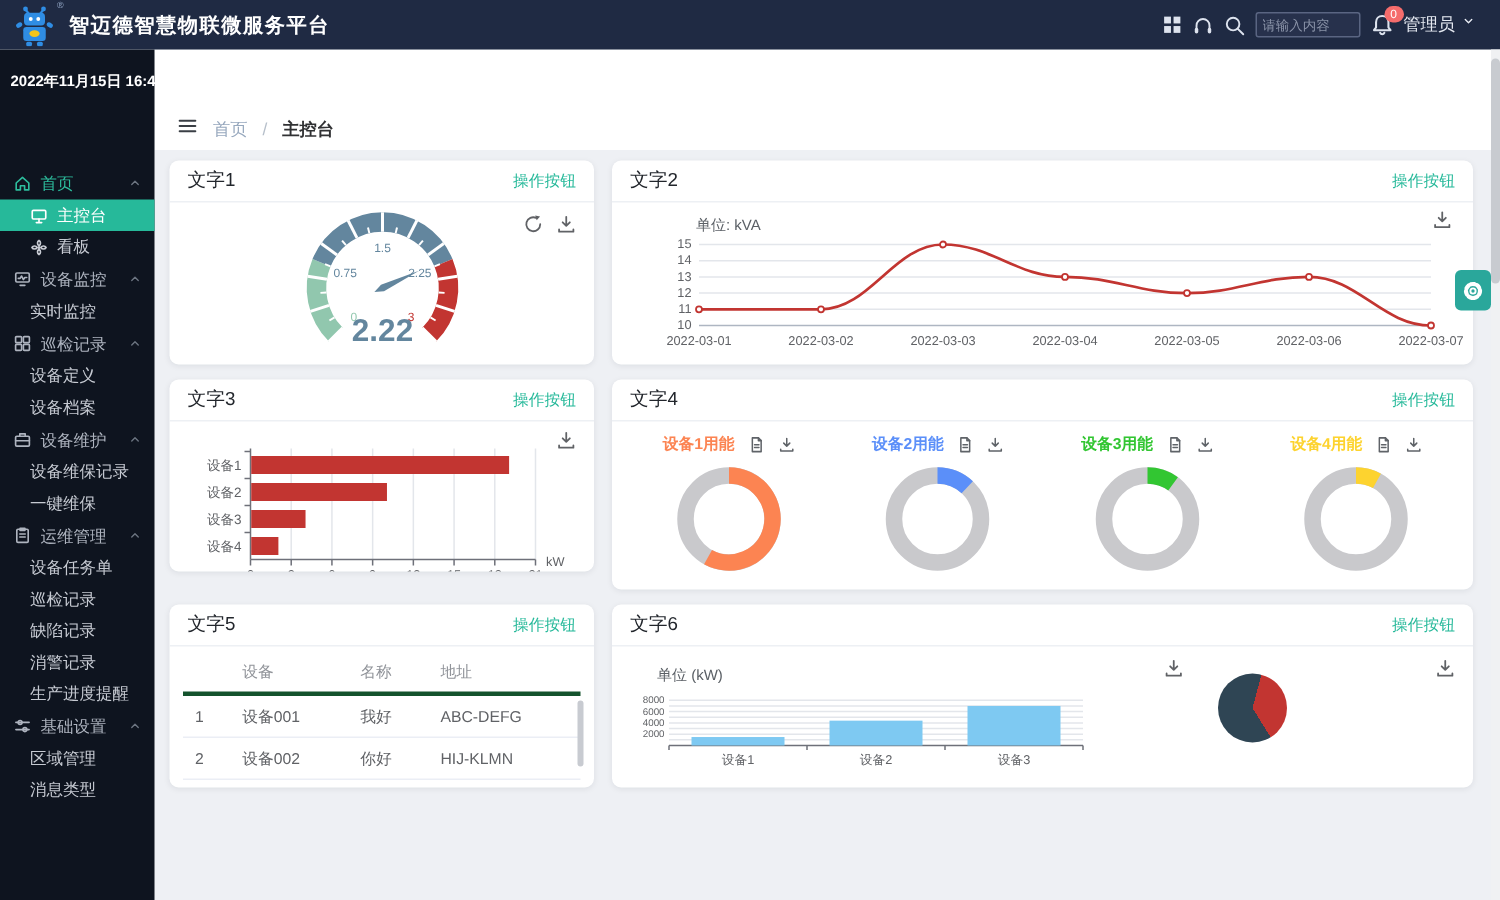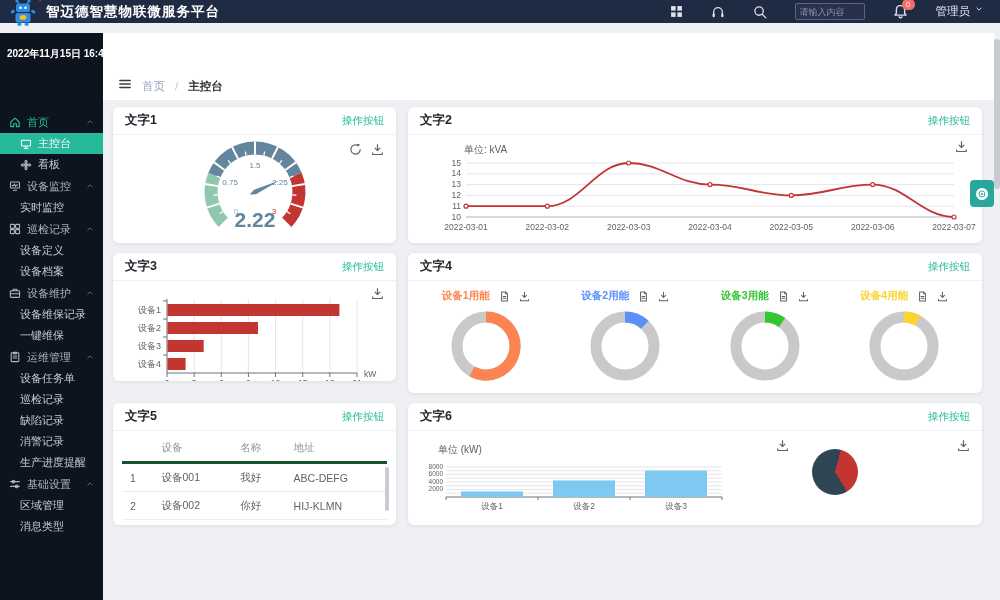--- a/index.html
+++ b/index.html
@@ -1,24 +1,24 @@
 <!DOCTYPE html>
 <html><head>
 <meta charset="utf-8">
 <style>
   html,body{margin:0;padding:0}
   body{width:1000px;height:600px;overflow:hidden;position:relative;
        font-family:"Liberation Sans","DejaVu Sans",sans-serif;background:#eef0f4}
   
-  .header{position:absolute;left:0;top:0;width:1000px;height:23px;background:#1f2a43;
+  .header{position:absolute;left:0;top:0;width:1000px;height:33px;background:#1f2a43;
           display:flex;align-items:center;z-index:30}
   .logo-wrap{position:relative;margin-left:8px;display:flex;align-items:center}
   .reg-mark{position:absolute;left:30px;top:-2px;font-size:6px;color:#8fa3c2}
   .app-title{color:#fff;font-size:13.5px;font-weight:bold;margin-left:8px;letter-spacing:1px}
-  .header-right{margin-left:auto;display:flex;align-items:center;gap:28px;padding-right:16px;color:#dde3ee}
+  .header-right{margin-left:auto;display:flex;align-items:center;gap:7px;padding-right:16px;color:#dde3ee}
   .hdr-ic{display:inline-flex;cursor:pointer}
   .hdr-search-input{width:60px;height:15px;background:#27314c;border:1px solid #5a6582;border-radius:2px;
         color:#cfd6e4;font-size:9px;padding:0 4px;outline:none}
   .hdr-search-input::placeholder{color:#8a93a8}
   .bell-wrap{position:relative;display:inline-flex}
   .badge{position:absolute;top:-5px;right:-7px;background:#f56c6c;color:#fff;font-size:8px;
          min-width:11px;height:11px;line-height:11px;border-radius:8px;text-align:center;padding:0 1px}
   .user-wrap{display:flex;align-items:flex-start;gap:4px;color:#e6eaf2;font-size:11.5px;cursor:pointer}
   
   .sidebar{position:absolute;left:0;top:33px;width:103px;height:567px;background:#0e141f;z-index:20}
@@ -42,21 +42,21 @@
   
   .card{position:absolute;background:#fff;border-radius:6px;box-shadow:0 1px 4px rgba(0,21,41,.08);overflow:hidden}
   #card1{left:113px;top:107px;width:283px;height:136px}
   #card2{left:408px;top:107px;width:574px;height:136px}
   #card3{left:113px;top:253px;width:283px;height:128px}
   #card4{left:408px;top:253px;width:574px;height:140px}
   #card5{left:113px;top:403px;width:283px;height:122px}
   #card6{left:408px;top:403px;width:574px;height:122px}
   .card-hd{height:27px;display:flex;align-items:center;justify-content:space-between;
            padding:0 12px;border-bottom:1px solid #edf0f4}
-  .card-title{font-size:12.5px;color:#22262c;font-weight:bold}
+  .card-title{font-size:12.5px;color:#22262c;font-weight:normal}
   .card-action{font-size:10.5px;color:#26b99a;cursor:pointer;text-decoration:none}
   .card-bd{position:relative;height:calc(100% - 28px)}
   .toolbox{position:absolute;display:flex;gap:9px;color:#606266;z-index:3}
   .toolbox .icon{cursor:pointer}
   .unit-label{position:absolute;font-size:10px;color:#5b6066}
   
   #body4{display:flex;padding:4px 8px 0}
   .donut-slot{flex:1;text-align:left}
   .donut-hd{display:flex;align-items:center;justify-content:center;gap:9px;margin-top:4px}
   .donut-title{font-size:10.5px;font-weight:bold}

